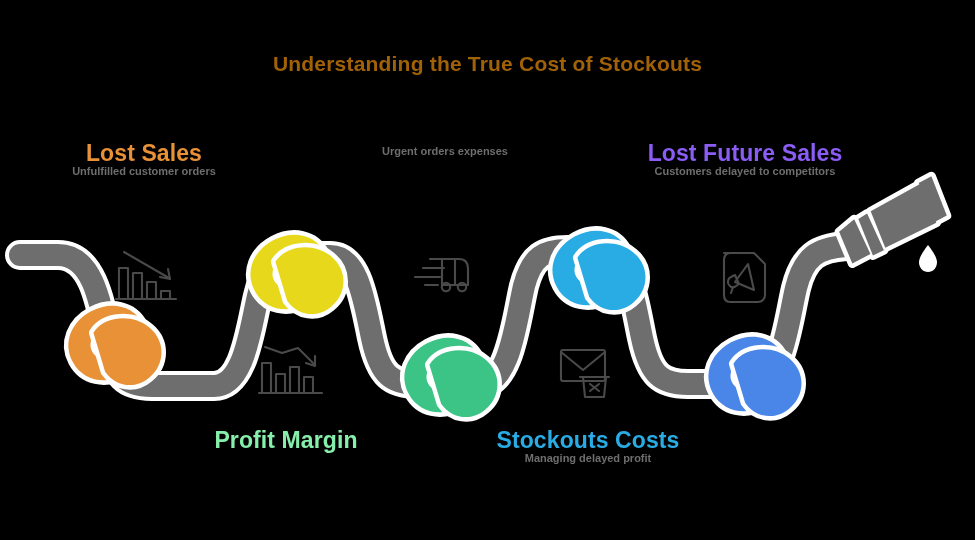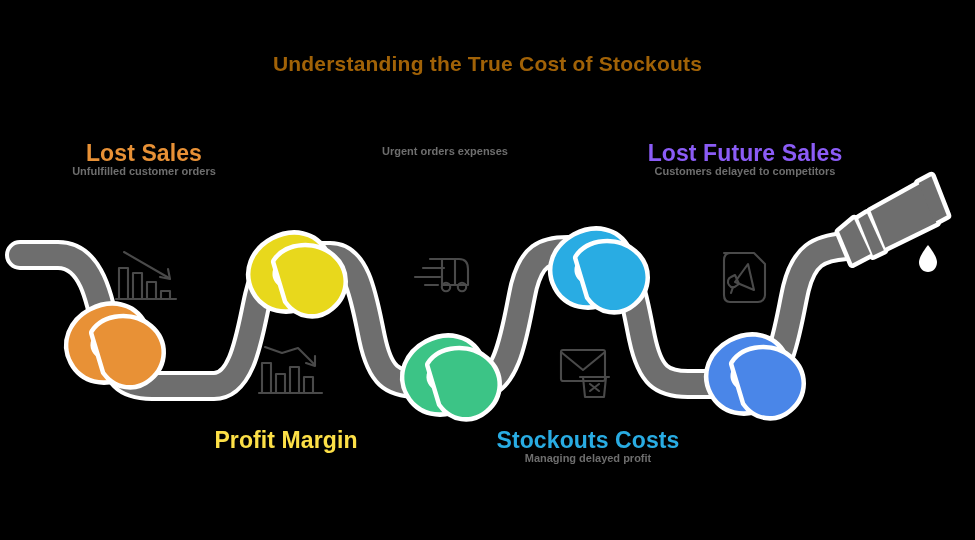--- a/index.html
+++ b/index.html
@@ -229,21 +229,21 @@
       <line x1="15" y1="39" x2="13" y2="45"></line>
     </svg>
   </div>
 
   <div class="label-block" style="left:34px; top:143px; width:220px;">
     <div class="label-title" style="color:#e89136;">Lost Sales</div>
     <div class="label-desc">Unfulfilled customer orders</div>
   </div>
 
   <div class="label-block" style="left:176px; top:430px; width:220px;">
-    <div class="label-title" style="color:#fde047;">Profit Margin</div>
+    <div class="label-title" style="color:#86efac;">Profit Margin</div>
   </div>
 
   <div class="label-block" style="left:335px; top:143px; width:220px;">
     <div class="label-desc">Urgent orders expenses</div>
   </div>
 
   <div class="label-block" style="left:478px; top:430px; width:220px;">
     <div class="label-title" style="color:#29ace3;">Stockouts Costs</div>
     <div class="label-desc">Managing delayed profit</div>
   </div>

